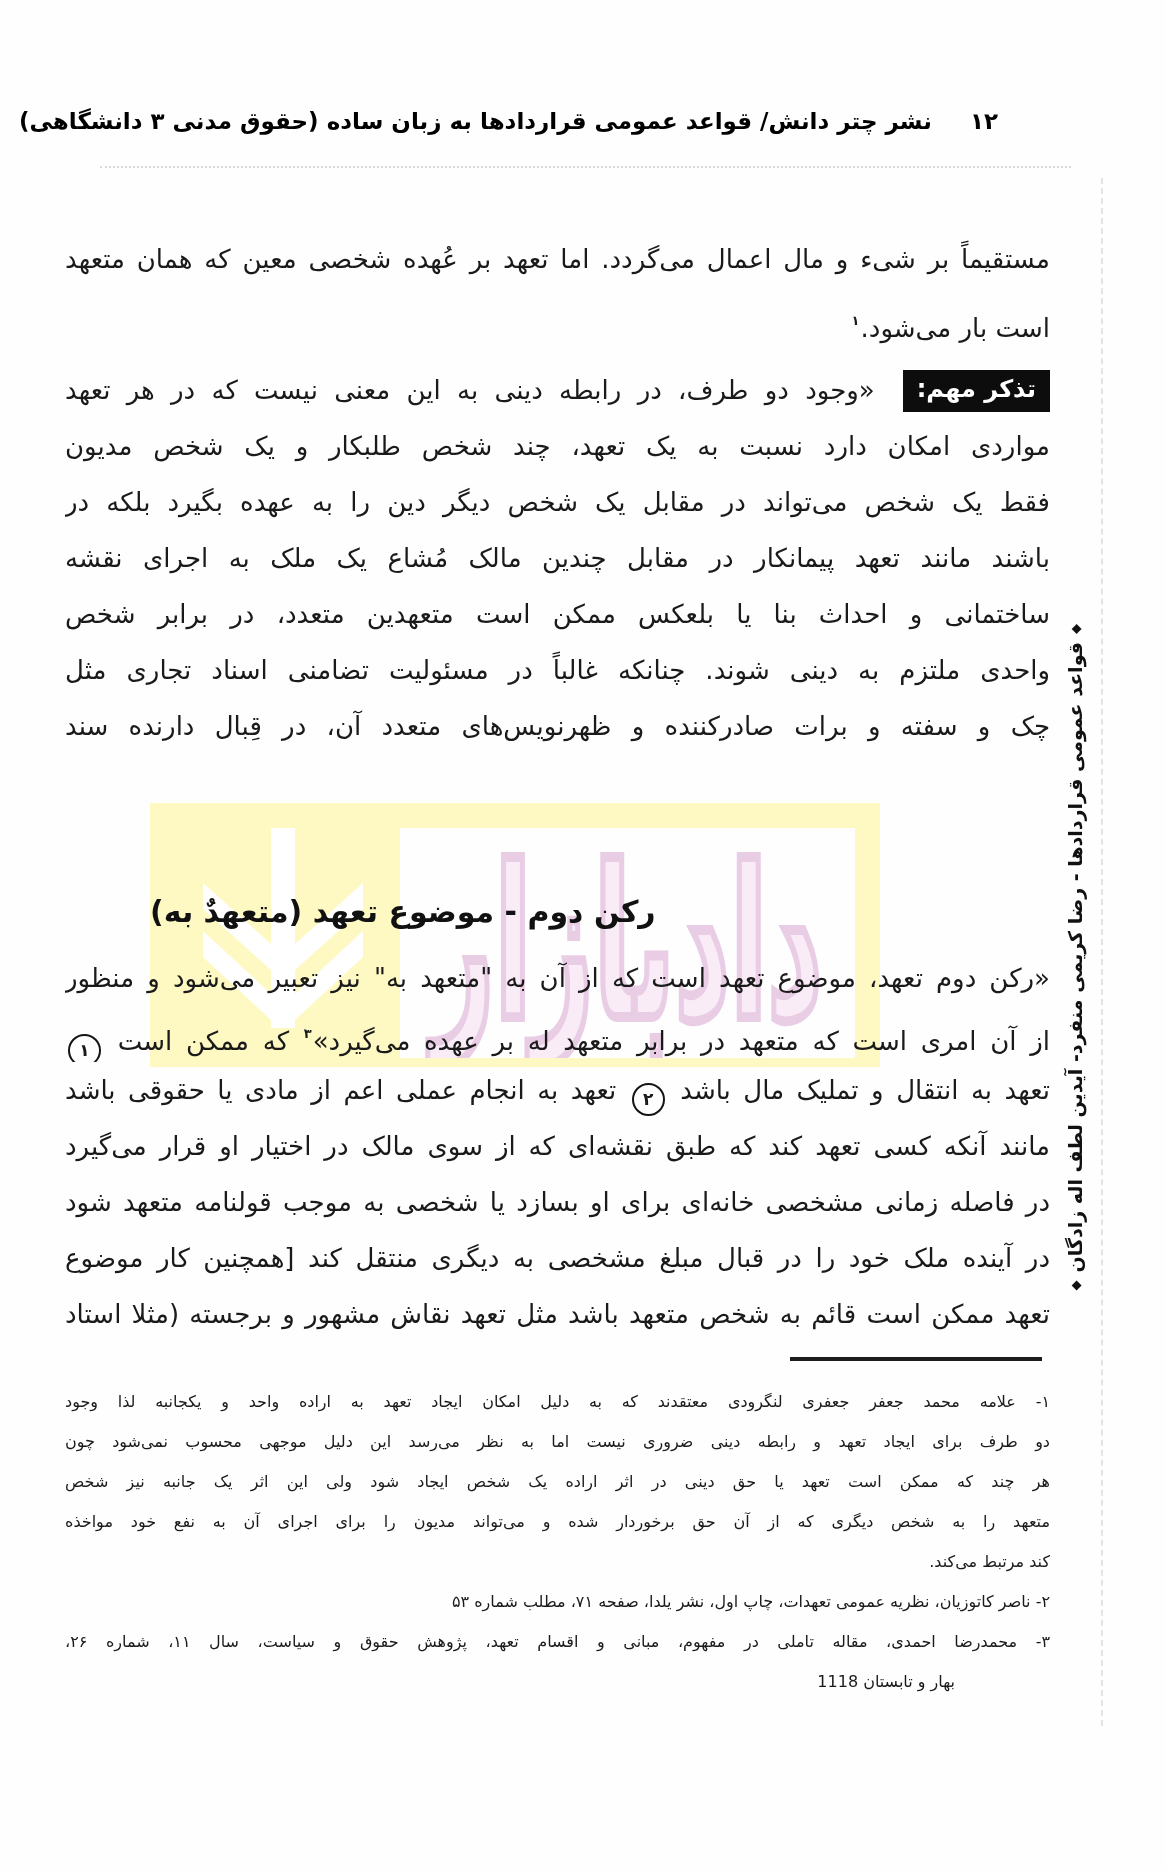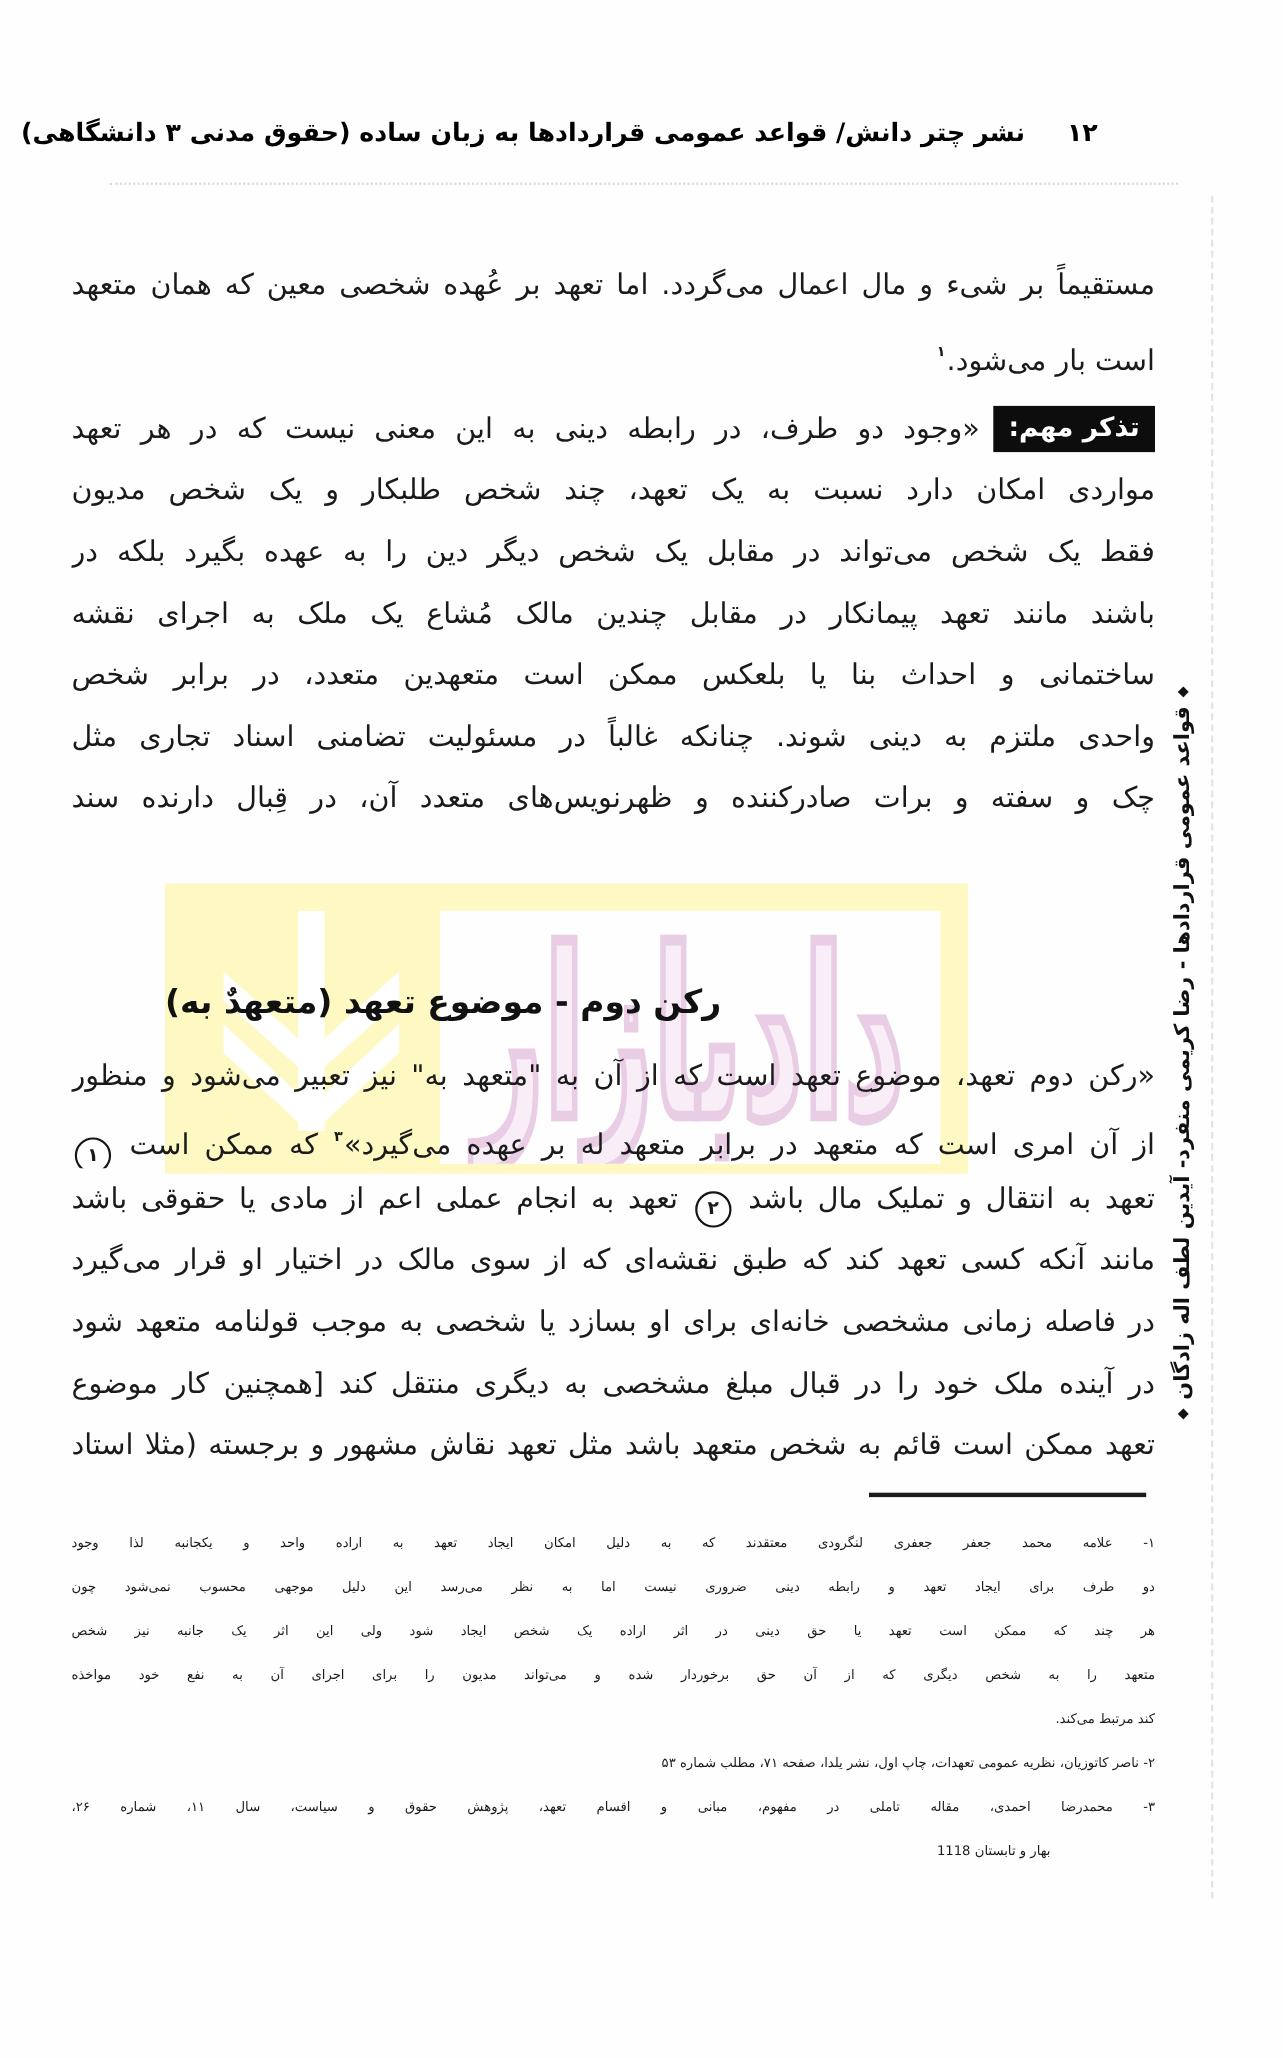--- a/index.html
+++ b/index.html
@@ -14,32 +14,32 @@
           font-weight:bold;font-size:23px;color:#000;white-space:nowrap;}
   .header .pnum{letter-spacing:2px;}
   .header .htitle{margin-right:30px;}
   .header-rule{position:absolute;top:166px;left:100px;right:95px;border-top:2px dotted #bdbdbd;opacity:.55;}
   .edge-dash{position:absolute;left:1101px;top:178px;height:1548px;border-left:2px dashed #c9c9c9;opacity:.5;}
   
   .para1{top:228px;}
   .para1 .line{height:62px;line-height:62px;}
   .notepara{top:362px;}
   .note-label{display:inline-block;background:#0d0d0d;color:#fff;font-weight:bold;font-size:24px;
-              line-height:34px;padding:2px 14px 6px;margin-left:12px;vertical-align:2px;}
+              line-height:34px;padding:2px 14px 6px;margin-left:28px;vertical-align:2px;}
   .heading{position:absolute;top:884px;left:150px;right:30px;direction:rtl;text-align:left;
            font-size:30px;font-weight:bold;color:#111;line-height:55px;}
   .para3{top:950px;}
   .sup{font-size:13px;vertical-align:12px;font-weight:bold;margin:0 1px;}
   .circ{display:inline-flex;align-items:center;justify-content:center;width:29px;height:29px;
         border:2px solid #151515;border-radius:50%;font-size:17px;font-weight:bold;
         vertical-align:-6px;margin:0 3px;line-height:1;}
   
   .fnrule{position:absolute;top:1357px;right:124px;width:252px;height:4px;background:#1c1c1c;}
   .footnotes{top:1382px;}
-  .footnotes .line{height:40px;line-height:40px;font-size:12px;}
+  .footnotes .line{height:40px;line-height:40px;font-size:16px;}
   .footnotes .indent{padding-right:95px;}
   
   .sidebar{position:absolute;top:888px;left:792px;width:570px;height:26px;transform:rotate(-90deg);
            direction:rtl;text-align:center;font-size:19px;font-weight:bold;color:#111;white-space:nowrap;}
   .sidebar .dia{font-size:13px;vertical-align:2px;margin:0 8px;}
   
   .wm{position:absolute;left:150px;top:803px;width:730px;height:264px;background:#fef9c3;z-index:0;}
   .wm-window{position:absolute;left:250px;top:25px;width:455px;height:230px;background:#fefefe;
              display:flex;align-items:center;justify-content:center;overflow:hidden;}
   .wm-word{font-size:108px;font-weight:bold;direction:rtl;letter-spacing:4px;

